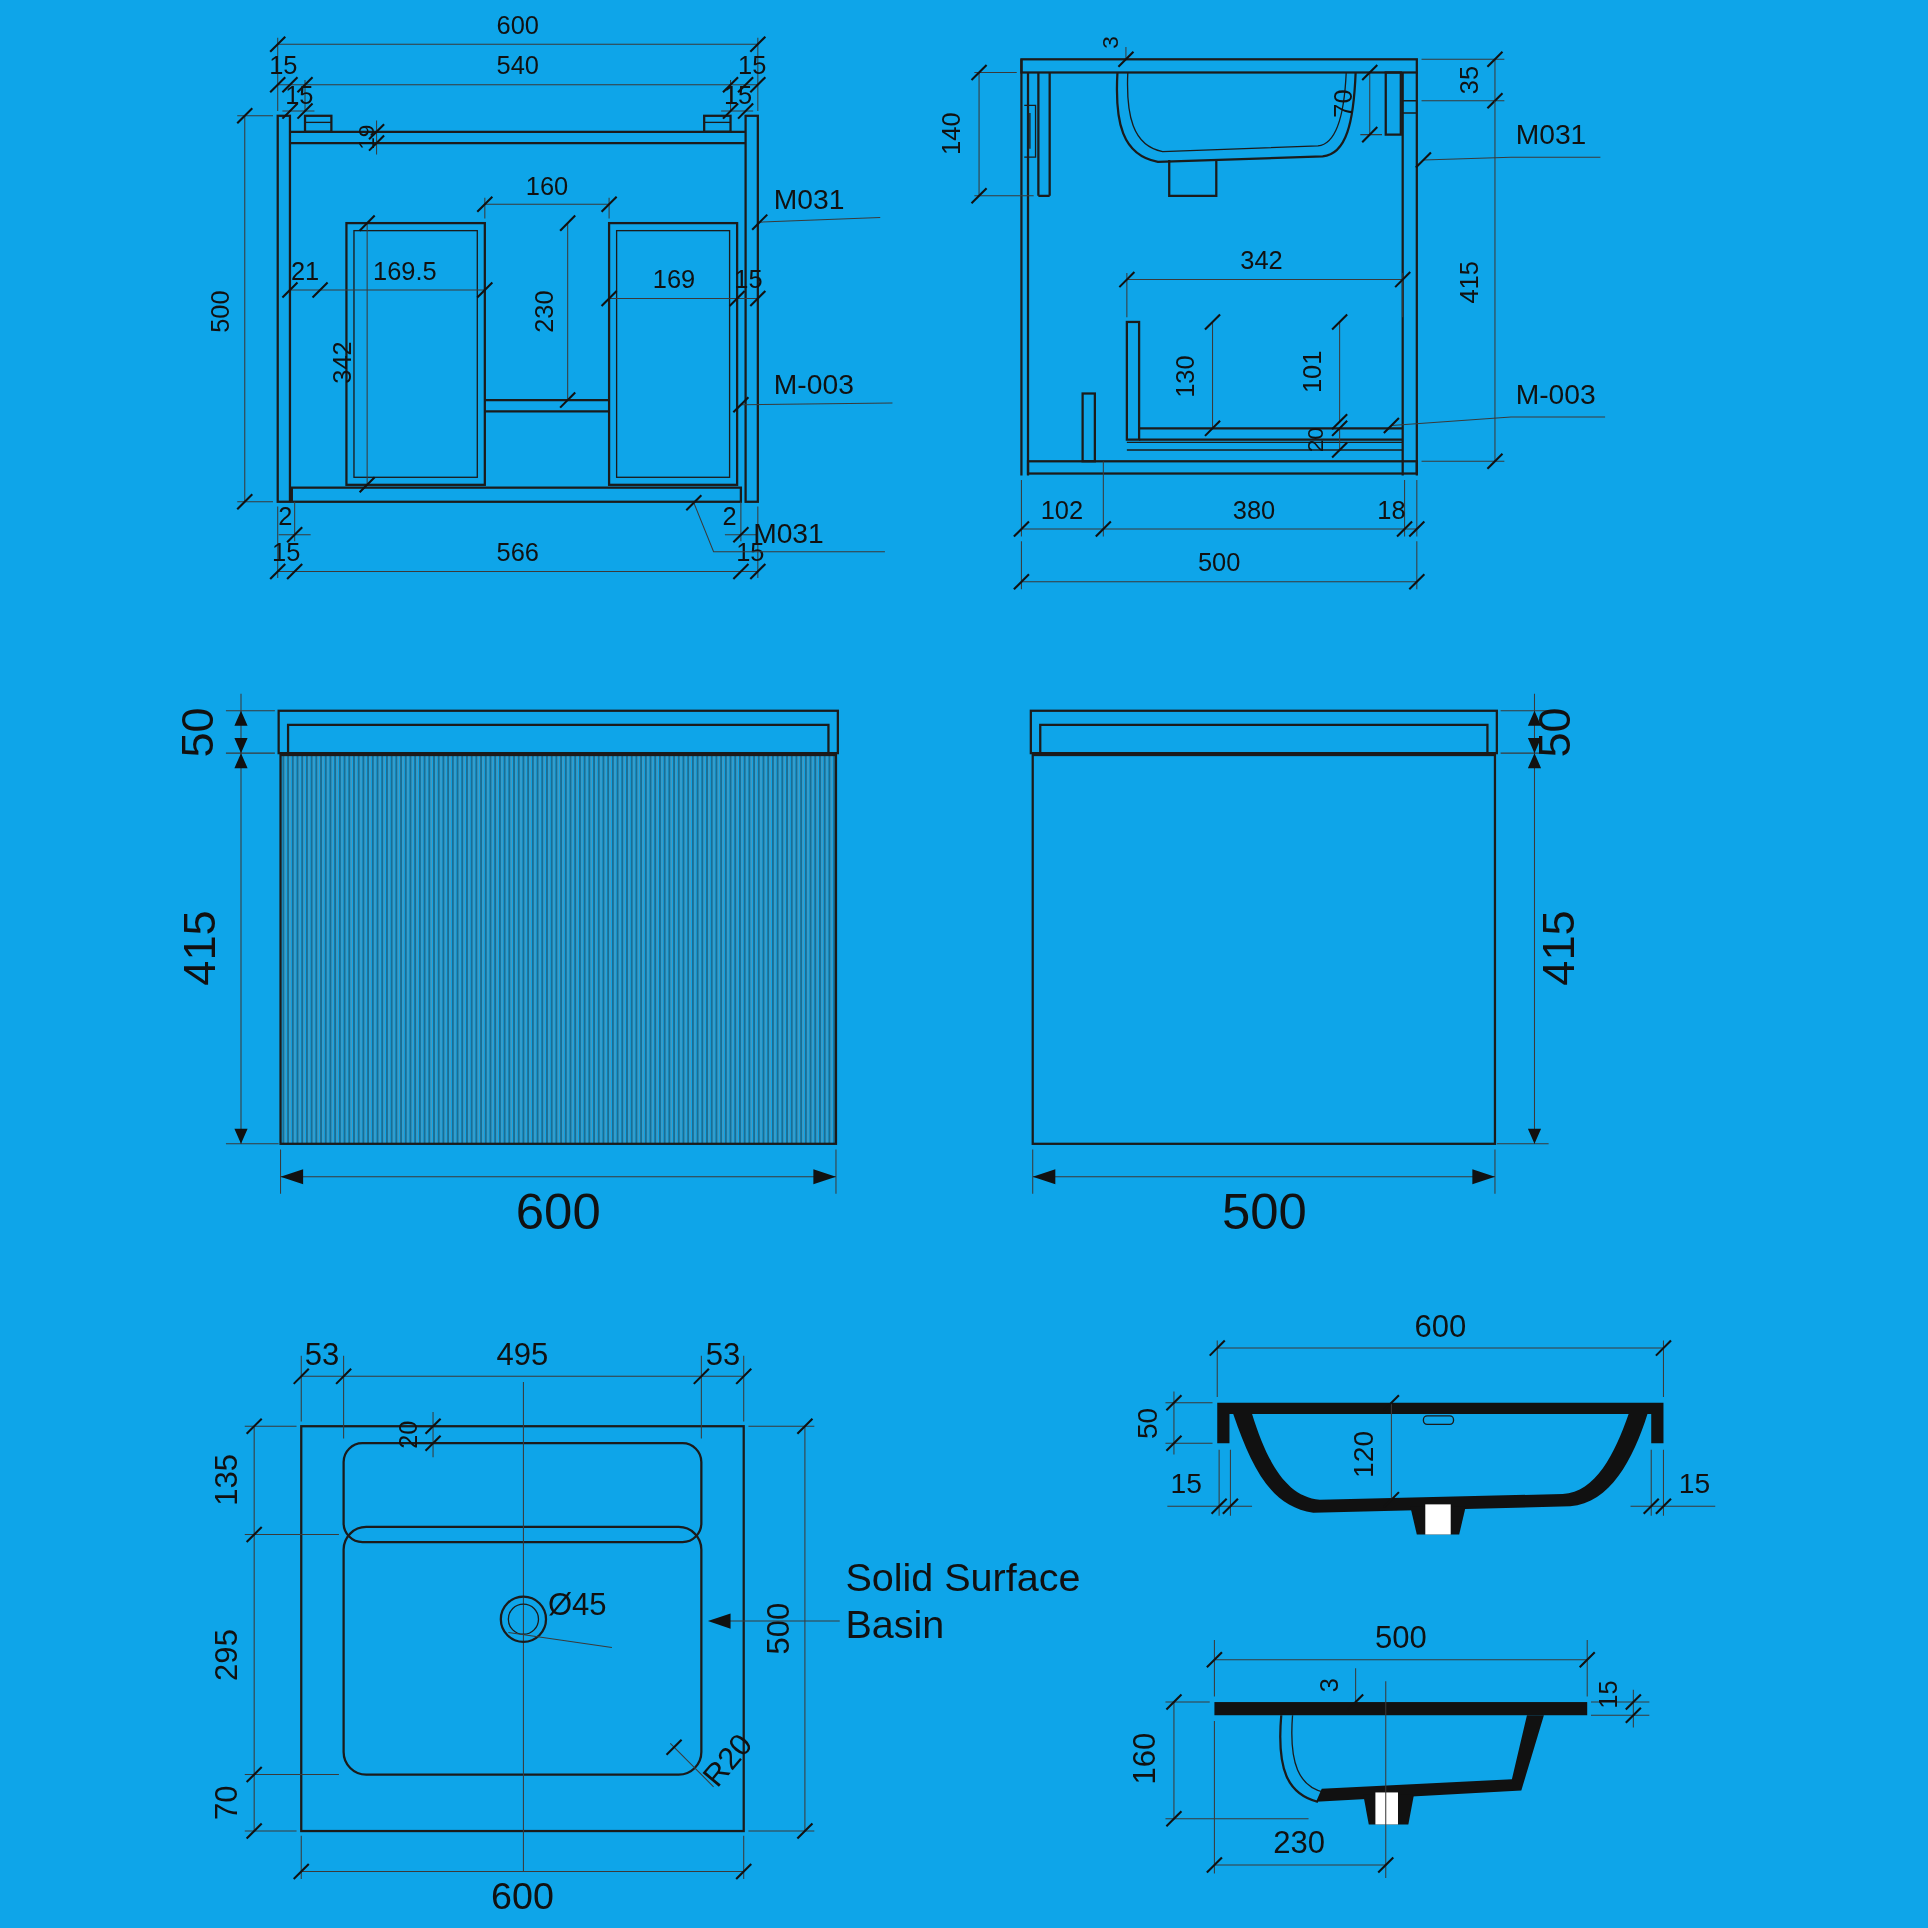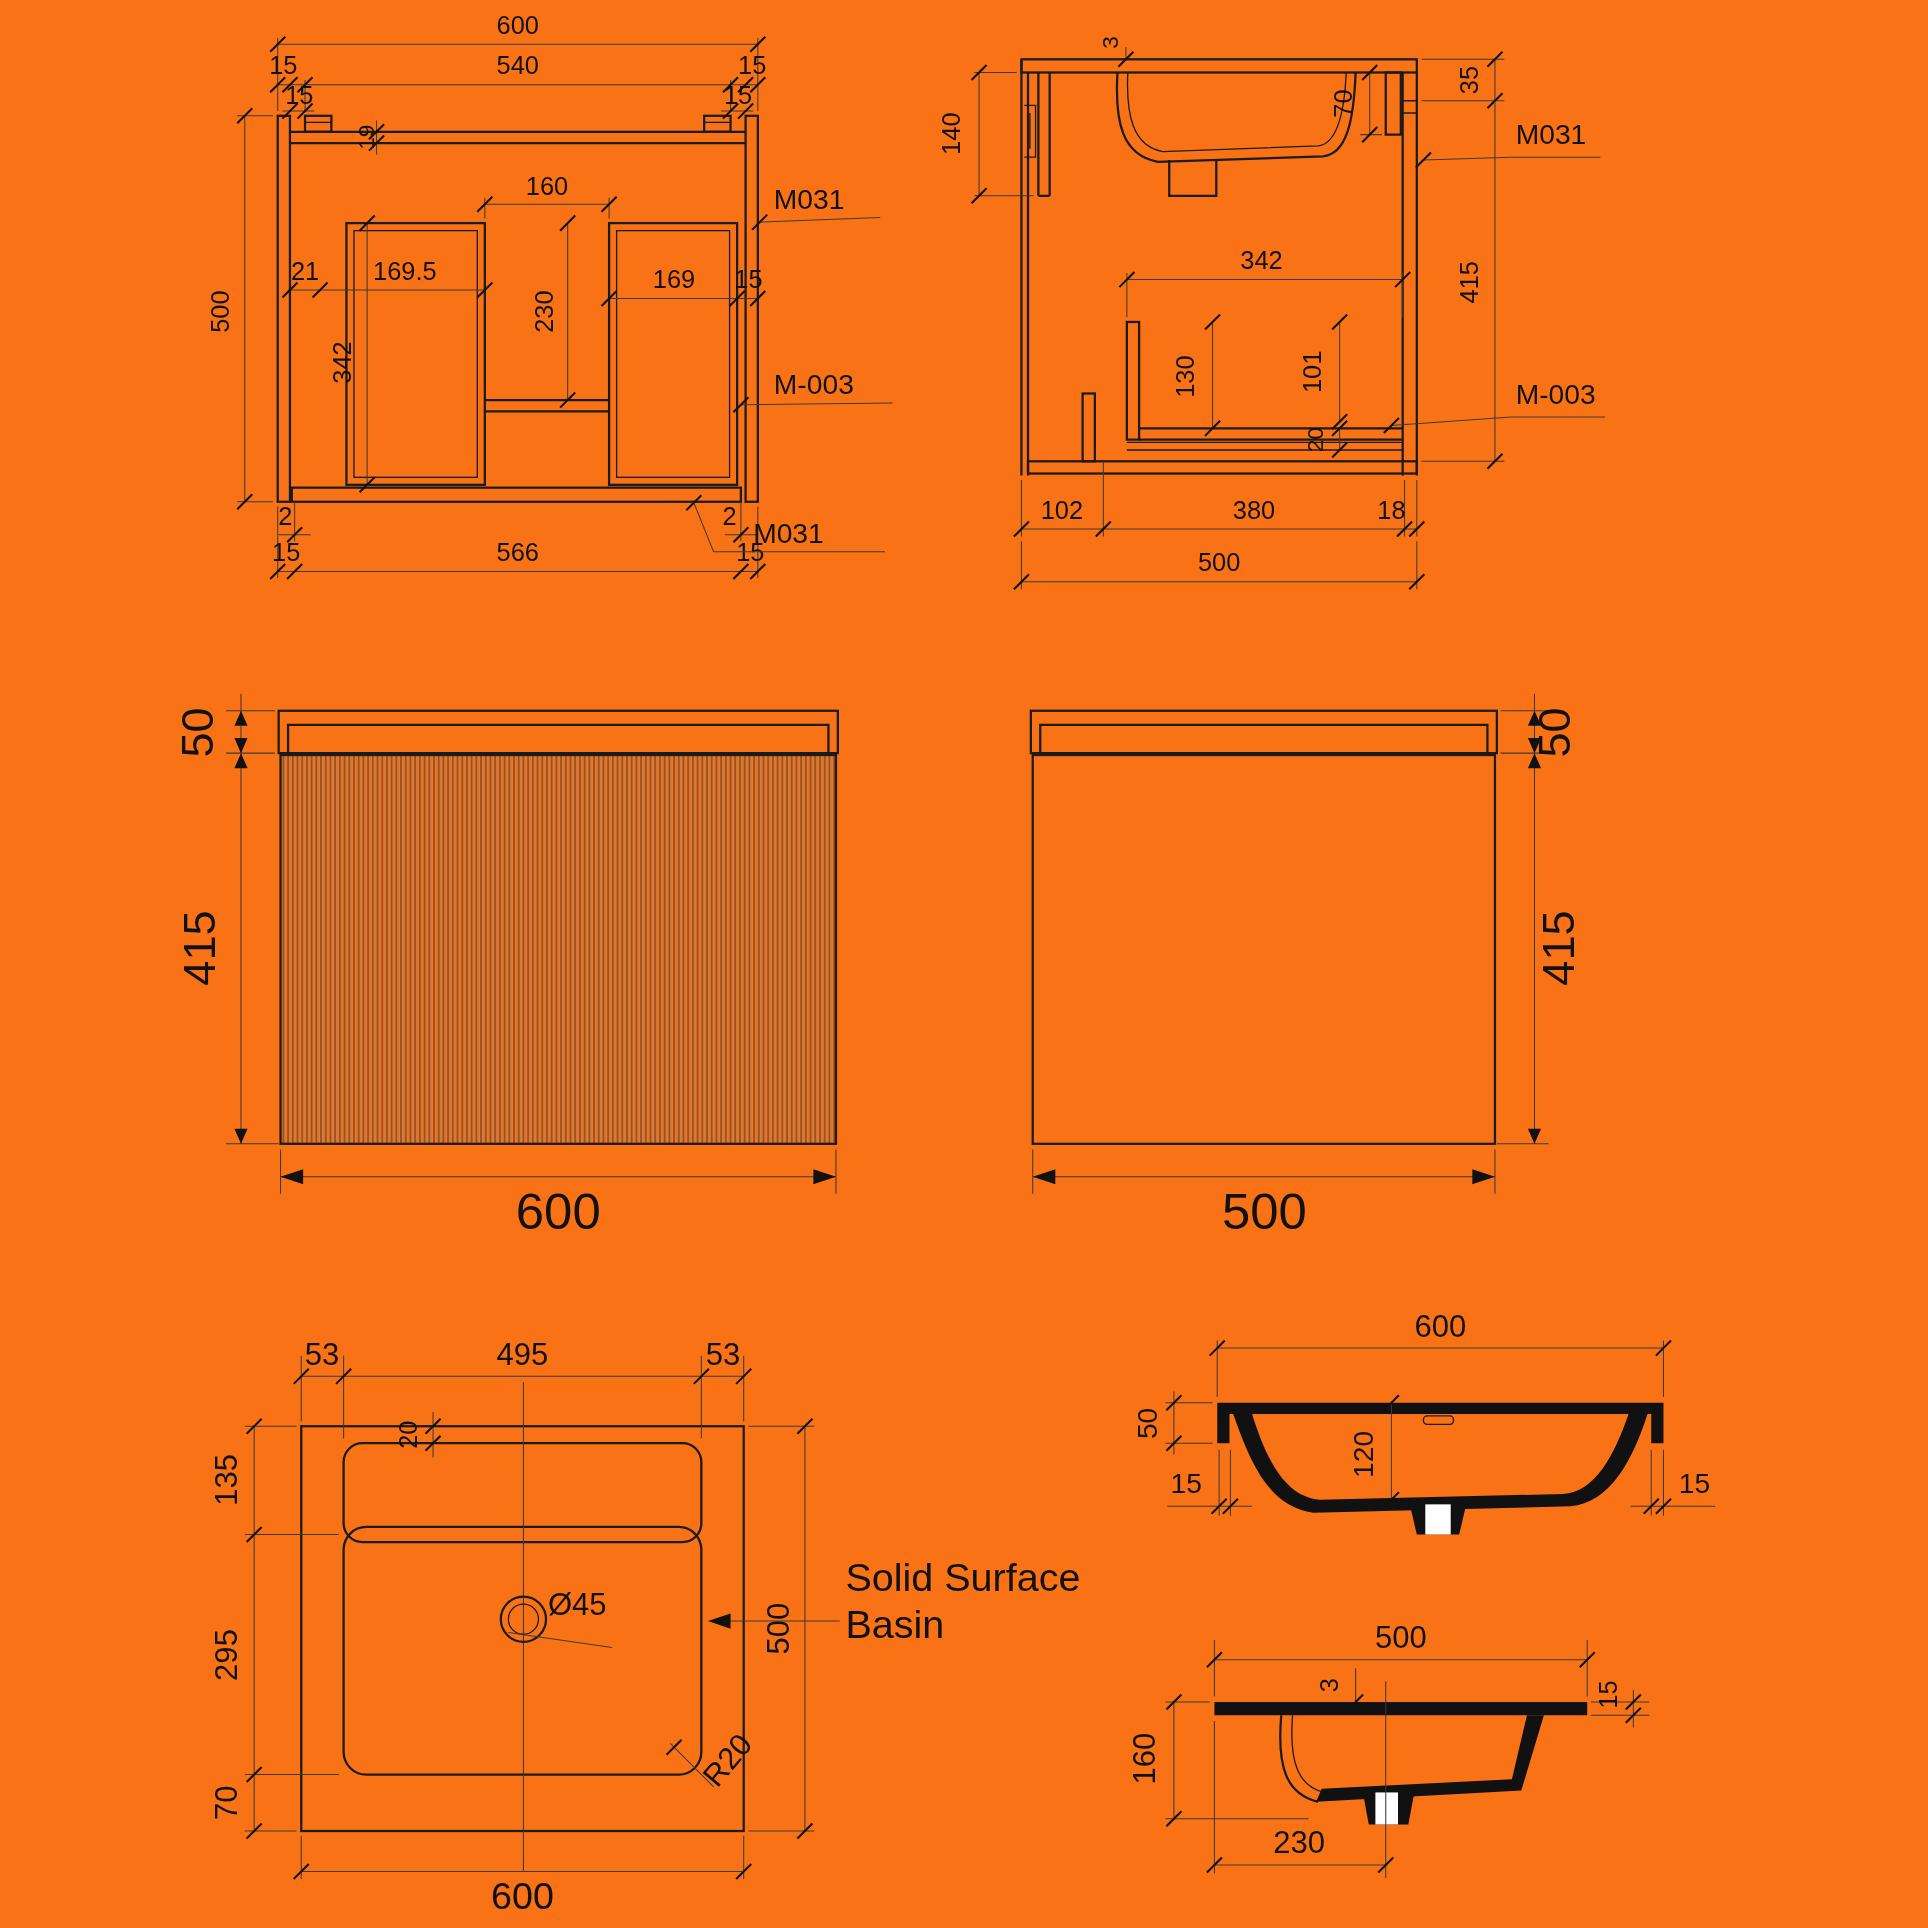--- a/index.html
+++ b/index.html
@@ -1,16 +1,16 @@
 <!DOCTYPE html>
 <html style="font-size:15px"><head>
 <meta charset="utf-8">
 <style>
   html,body{margin:0;padding:0;background:#e8e8e8;}
-  .stage{position:relative;width:1928px;height:1928px;background:#f97316;margin:0 auto;
+  .stage{position:relative;width:1928px;height:1928px;background:#0ea5e9;margin:0 auto;
          font-family:"Liberation Sans", sans-serif;}
   svg{position:absolute;left:0;top:0;width:1928px;height:1928px;}
   .geo{fill:none;stroke:#1b1b1b;stroke-width:2.4;}
   .geo-thin{fill:none;stroke:#1b1b1b;stroke-width:1.4;}
   .dim{fill:none;stroke:#3a3a3a;stroke-width:1.1;}
   .blk{fill:#111111;stroke:none;}
   .wht{fill:#ffffff;stroke:none;}
   .tk{stroke:#111;stroke-width:2.2;}
   text{fill:#111;}
   .t27{font-size:27px;}

